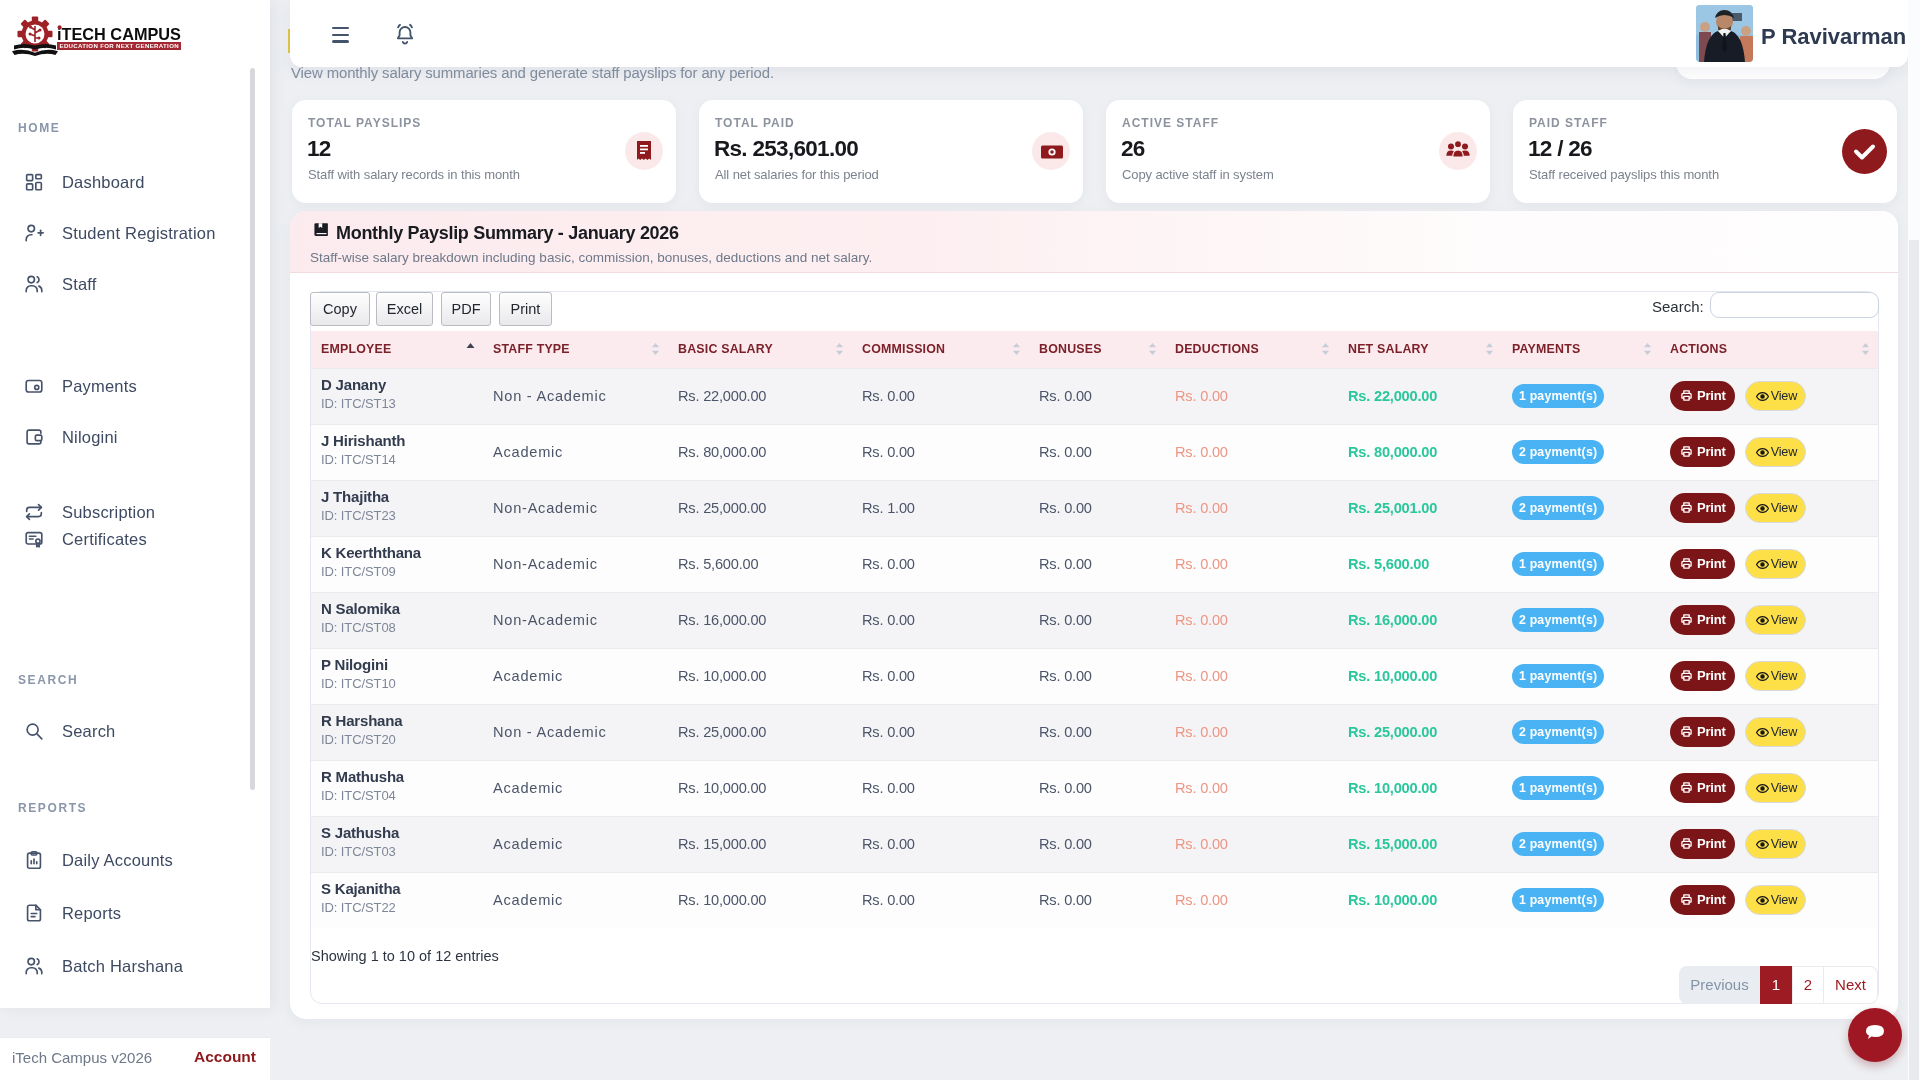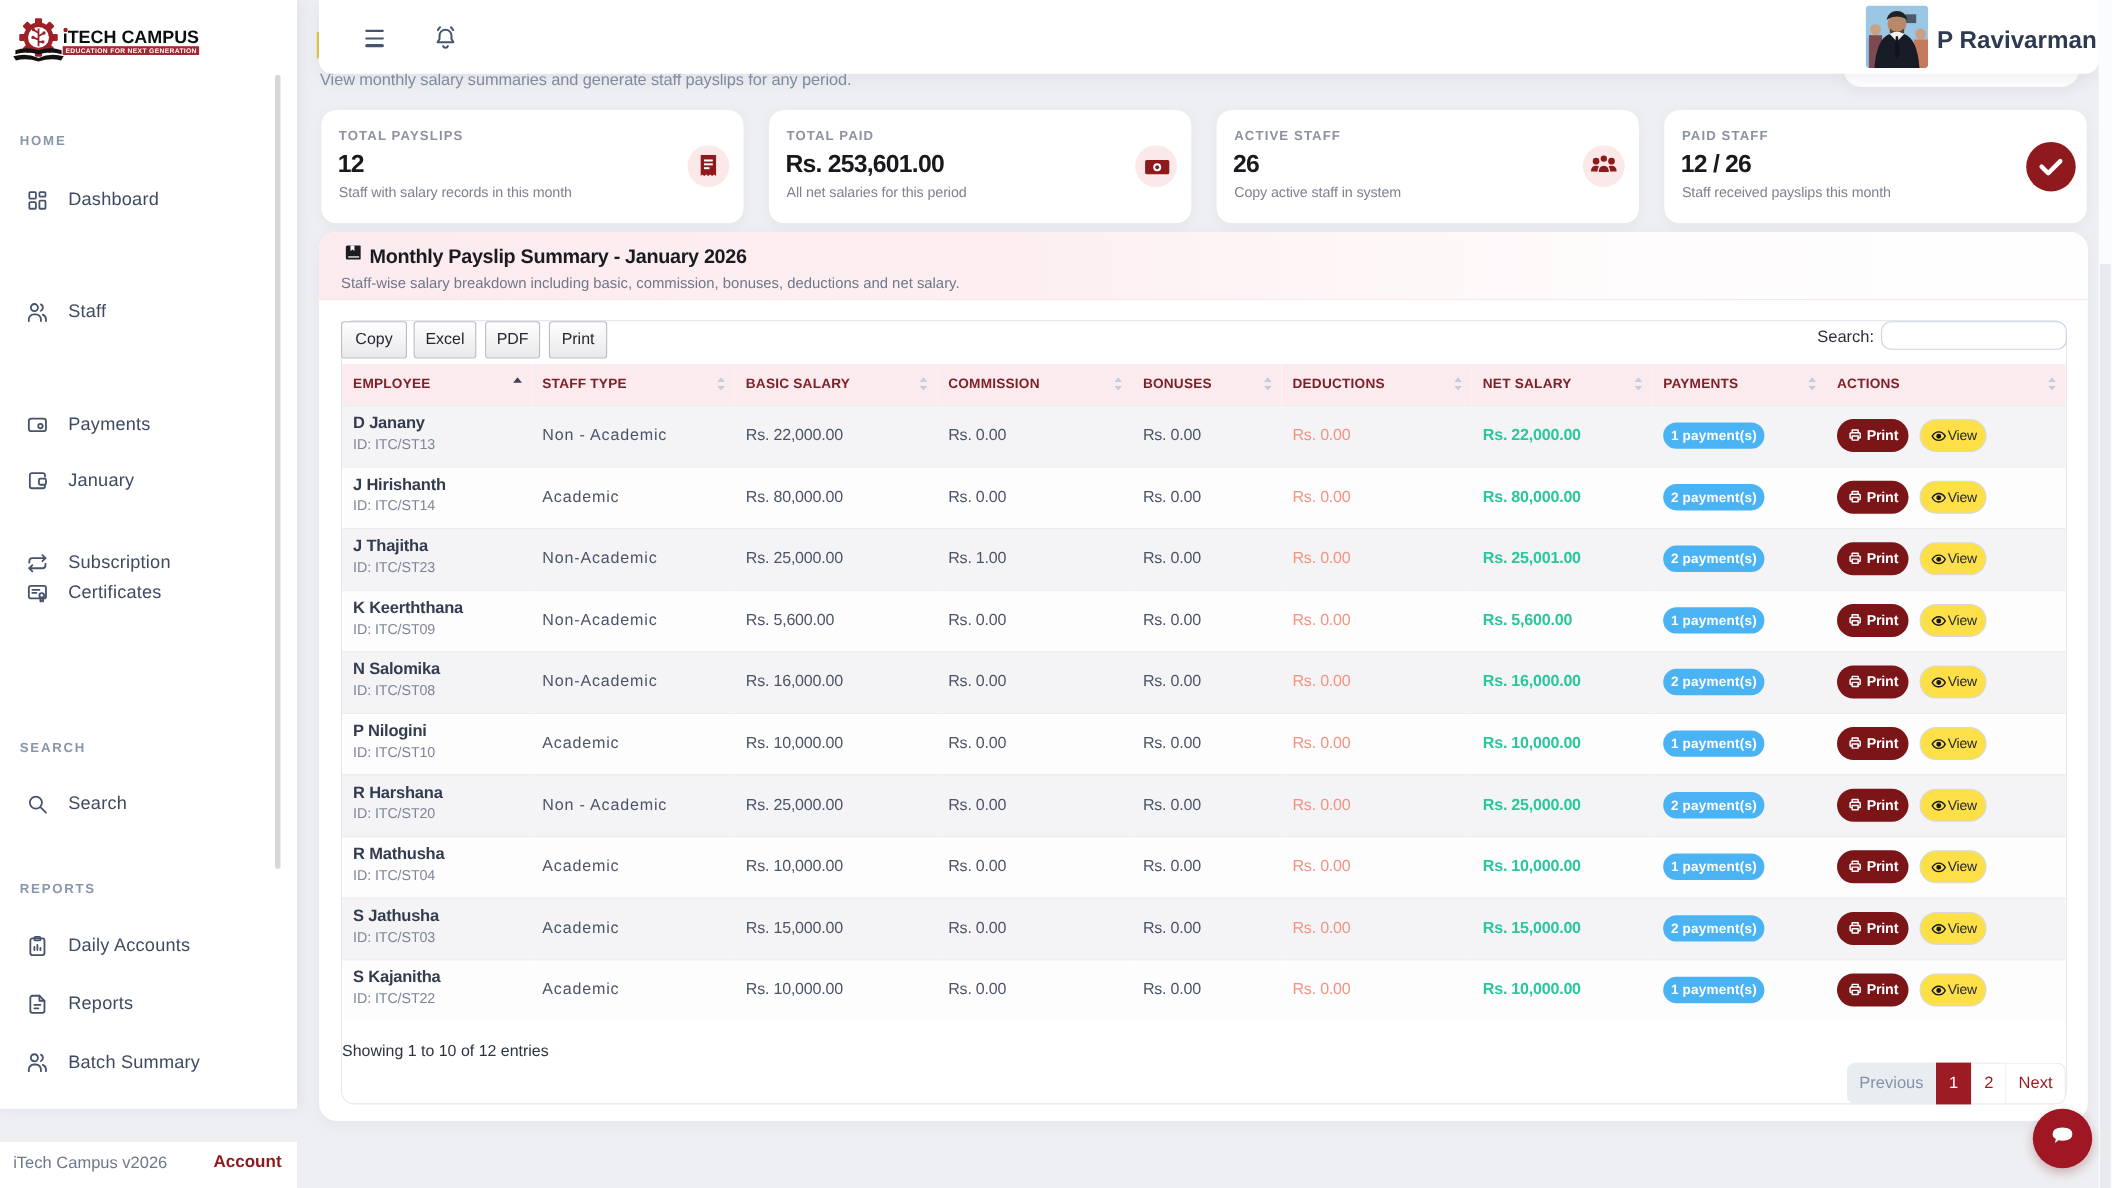--- a/index.html
+++ b/index.html
@@ -515,20 +515,29 @@
 
   <div class="nav-item" style="top:162px;">
     <svg class="nic" viewBox="0 0 24 24" fill="none" stroke="#46536b" stroke-width="1.8" stroke-linecap="round" stroke-linejoin="round">
         <rect x="4" y="4" width="6.5" height="6.5" rx="1"></rect>
         <rect x="14" y="4" width="6" height="4.5" rx="1"></rect>
         <rect x="4" y="14" width="6.5" height="6.5" rx="1"></rect>
         <rect x="14" y="12.5" width="6" height="8" rx="1"></rect>
       </svg>
     <div class="ntx">Dashboard</div>
   </div>
+  <div class="nav-item" style="top:213px;">
+    <svg class="nic" viewBox="0 0 24 24" fill="none" stroke="#46536b" stroke-width="1.8" stroke-linecap="round" stroke-linejoin="round">
+        <circle cx="9" cy="7.2" r="3.5"></circle>
+        <path d="M3.5 20.5v-1.6a5 5 0 0 1 5-5h1.3"></path>
+        <path d="M16.5 11.8h5.5"></path>
+        <path d="M19.2 9v5.6"></path>
+      </svg>
+    <div class="ntx">Student Registration</div>
+  </div>
   <div class="nav-item" style="top:264px;">
     <svg class="nic" viewBox="0 0 24 24" fill="none" stroke="#46536b" stroke-width="1.8" stroke-linecap="round" stroke-linejoin="round">
         <circle cx="9" cy="7.2" r="3.5"></circle>
         <path d="M3.5 20.5v-1.6a5 5 0 0 1 5-5h2a5 5 0 0 1 5 5v1.6"></path>
         <path d="M15.5 4.1a3.5 3.5 0 0 1 0 6.3"></path>
         <path d="M20.5 20.5v-1.6a5 5 0 0 0-3.2-4.6"></path>
       </svg>
     <div class="ntx">Staff</div>
   </div>
   <div class="nav-item" style="top:366px;">
@@ -538,21 +547,21 @@
         <circle cx="15" cy="13.5" r="2.2"></circle>
         <path d="M7 6V5a1.5 1.5 0 0 1 1.5-1.5h7A1.5 1.5 0 0 1 17 5v1" opacity="0"></path>
       </svg>
     <div class="ntx">Payments</div>
   </div>
   <div class="nav-item" style="top:417px;">
     <svg class="nic" viewBox="0 0 24 24" fill="none" stroke="#46536b" stroke-width="1.8" stroke-linecap="round" stroke-linejoin="round">
         <path d="M19.5 8V6.5a2 2 0 0 0-2-2h-11a2 2 0 0 0-2 2v11a2 2 0 0 0 2 2h11a2 2 0 0 0 2-2V16"></path>
         <rect x="13.5" y="10" width="7" height="6" rx="1.5"></rect>
       </svg>
-    <div class="ntx">January</div>
+    <div class="ntx">Nilogini</div>
   </div>
   <div class="nav-item" style="top:492px;">
     <svg class="nic" viewBox="0 0 24 24" fill="none" stroke="#46536b" stroke-width="1.8" stroke-linecap="round" stroke-linejoin="round">
         <path d="M4 11.5V10a3 3 0 0 1 3-3h13"></path>
         <path d="M17 4l3 3-3 3"></path>
         <path d="M20 12.5V14a3 3 0 0 1-3 3H4"></path>
         <path d="M7 20l-3-3 3-3"></path>
       </svg>
     <div class="ntx">Subscription</div>
   </div>
@@ -589,20 +598,20 @@
       </svg>
     <div class="ntx">Reports</div>
   </div>
   <div class="nav-item" style="top:946px;">
     <svg class="nic" viewBox="0 0 24 24" fill="none" stroke="#46536b" stroke-width="1.8" stroke-linecap="round" stroke-linejoin="round">
         <circle cx="9" cy="7.2" r="3.5"></circle>
         <path d="M3.5 20.5v-1.6a5 5 0 0 1 5-5h2a5 5 0 0 1 5 5v1.6"></path>
         <path d="M15.5 4.1a3.5 3.5 0 0 1 0 6.3"></path>
         <path d="M20.5 20.5v-1.6a5 5 0 0 0-3.2-4.6"></path>
       </svg>
-    <div class="ntx">Batch Summary</div>
+    <div class="ntx">Batch Harshana</div>
   </div>
   <div id="sb-footer">
     <div class="ver">iTech Campus v2026</div>
     <div class="acc">Account</div>
   </div>
 </div>
 <div id="sbthumb"></div>
 
 </body></html>

